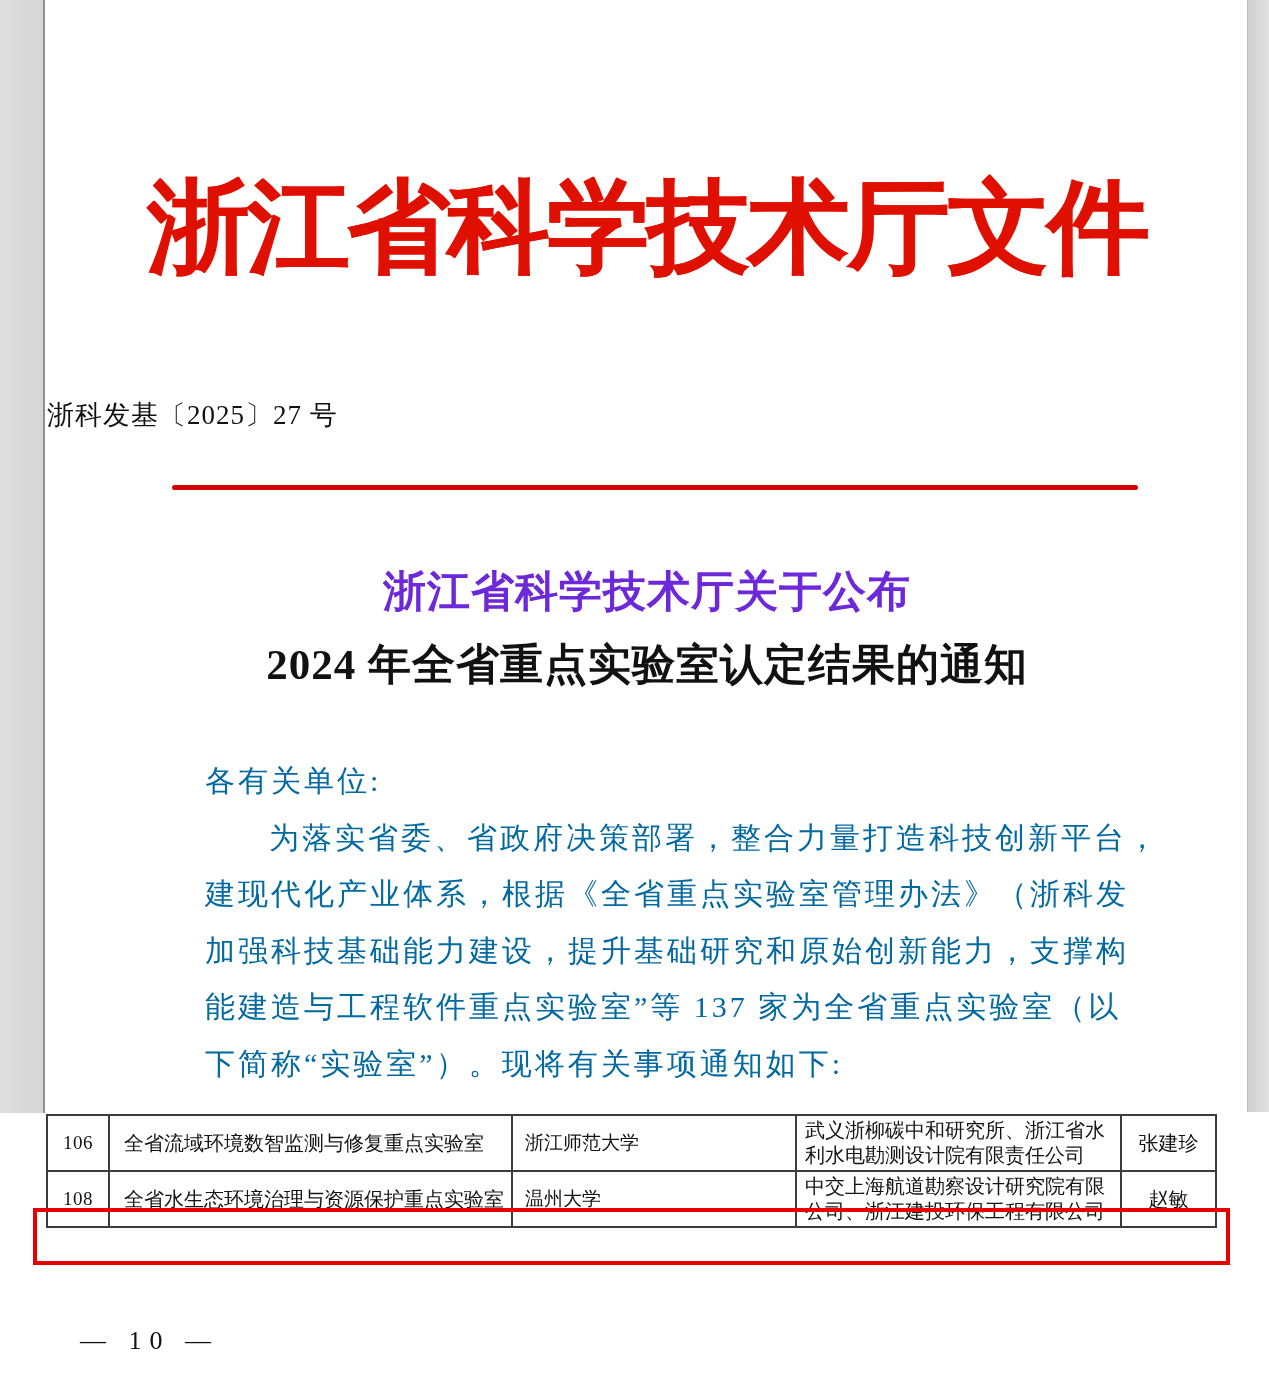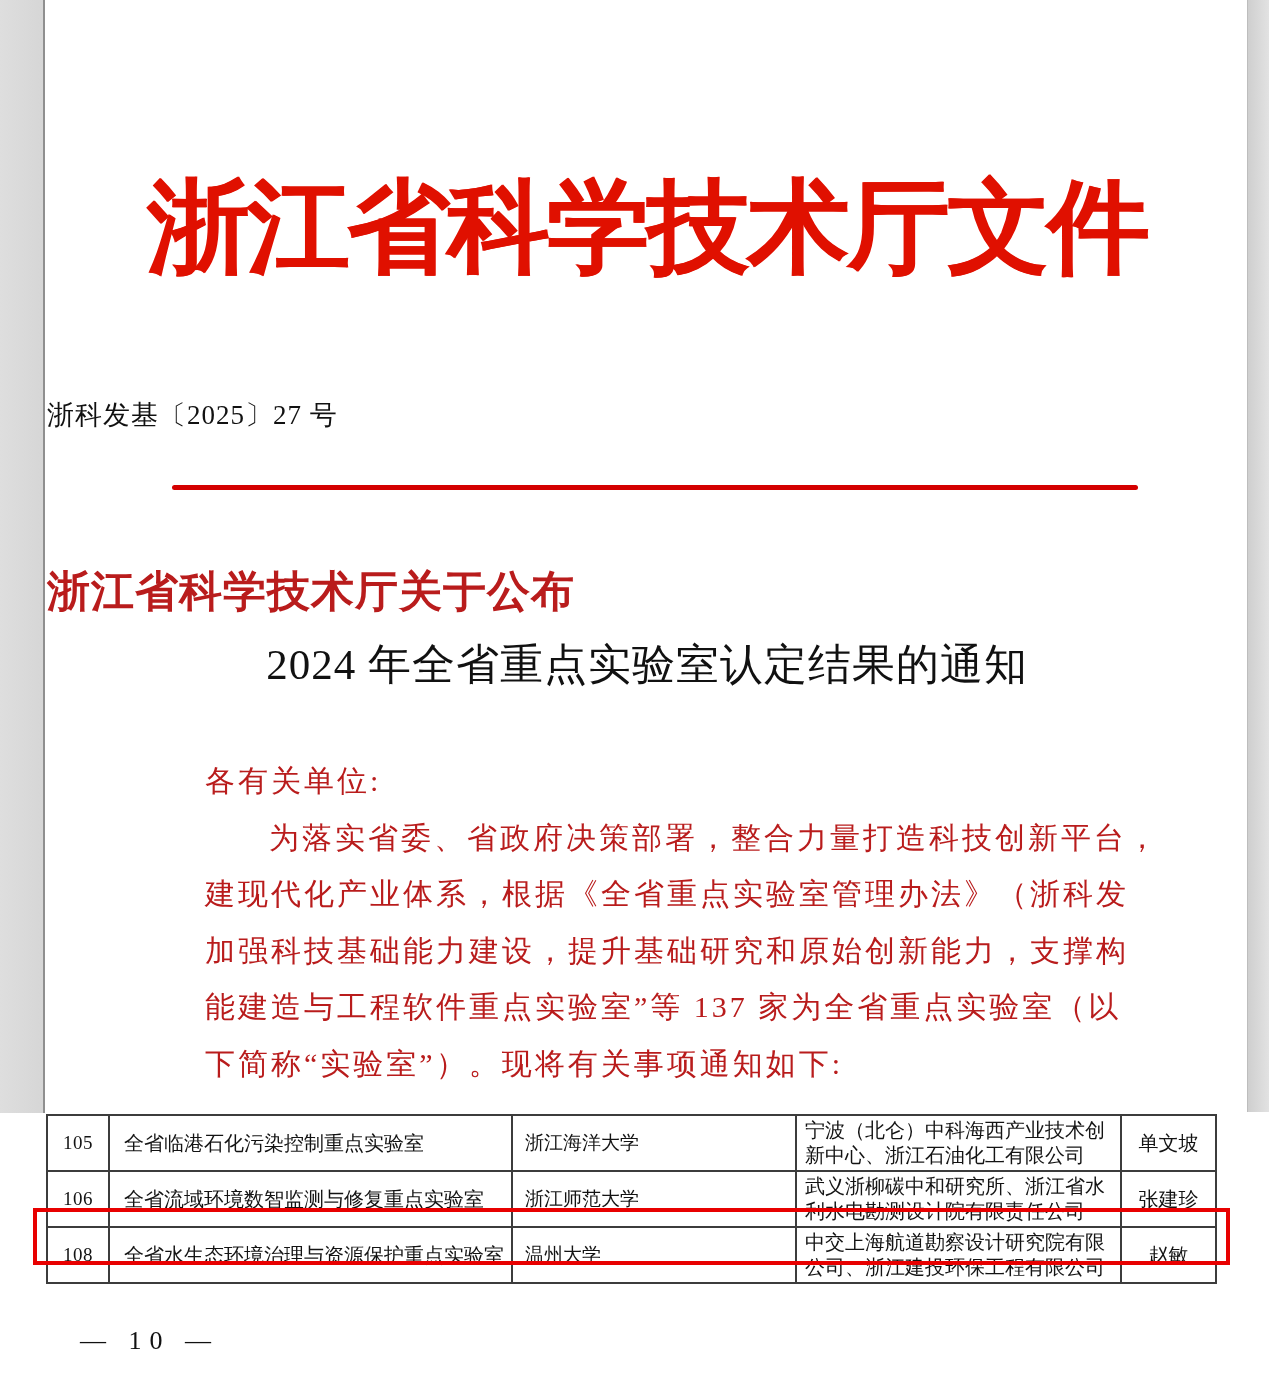--- a/index.html
+++ b/index.html
@@ -60,42 +60,43 @@
   .red-rule {
     position: absolute; left: 125px; top: 446px;
     width: 966px; height: 5px;
     background: #d40000;
     border-radius: 3px;
   }
 
   .doc-title-1 {
     position: absolute; left: 0; top: 524px;
     width: 1200px;
+    text-align: center;
     font-size: 43px;
     font-weight: bold;
-    color: #b91c1c;
+    color: #6d28d9;
     letter-spacing: 1px;
     white-space: nowrap;
   }
   .doc-title-2 {
     position: absolute; left: 0; top: 597px;
     width: 1200px;
     text-align: center;
     font-size: 43px;
-    font-weight: normal;
+    font-weight: bold;
     color: #111111;
     letter-spacing: 1px;
     white-space: nowrap;
   }
 
   .doc-body {
     position: absolute; left: 158px; top: 714px;
     width: 940px;
     font-size: 30px;
-    color: #b91c1c;
+    color: #0369a1;
     letter-spacing: 3px;
   }
   .doc-body .line {
     height: 56.5px;
     line-height: 56.5px;
     white-space: nowrap;
   }
   .doc-body .line.indent { text-indent: 64px; }
 
   
@@ -162,27 +163,20 @@
 
   <table class="lab-table">
     <colgroup>
       <col style="width:62px">
       <col style="width:403px">
       <col style="width:284px">
       <col style="width:325px">
       <col style="width:95px">
     </colgroup>
     <tbody>
-      <tr style="height:49px">
-        <td class="c-no">105</td>
-        <td class="c-lab">全省临港石化污染控制重点实验室</td>
-        <td class="c-host">浙江海洋大学</td>
-        <td class="c-part">宁波（北仑）中科海西产业技术创新中心、浙江石油化工有限公司</td>
-        <td class="c-dir">单文坡</td>
-      </tr>
       <tr style="height:53px">
         <td class="c-no">106</td>
         <td class="c-lab">全省流域环境数智监测与修复重点实验室</td>
         <td class="c-host">浙江师范大学</td>
         <td class="c-part">武义浙柳碳中和研究所、浙江省水利水电勘测设计院有限责任公司</td>
         <td class="c-dir">张建珍</td>
       </tr>
       <tr style="height:44px">
         <td class="c-no">108</td>
         <td class="c-lab">全省水生态环境治理与资源保护重点实验室</td>

